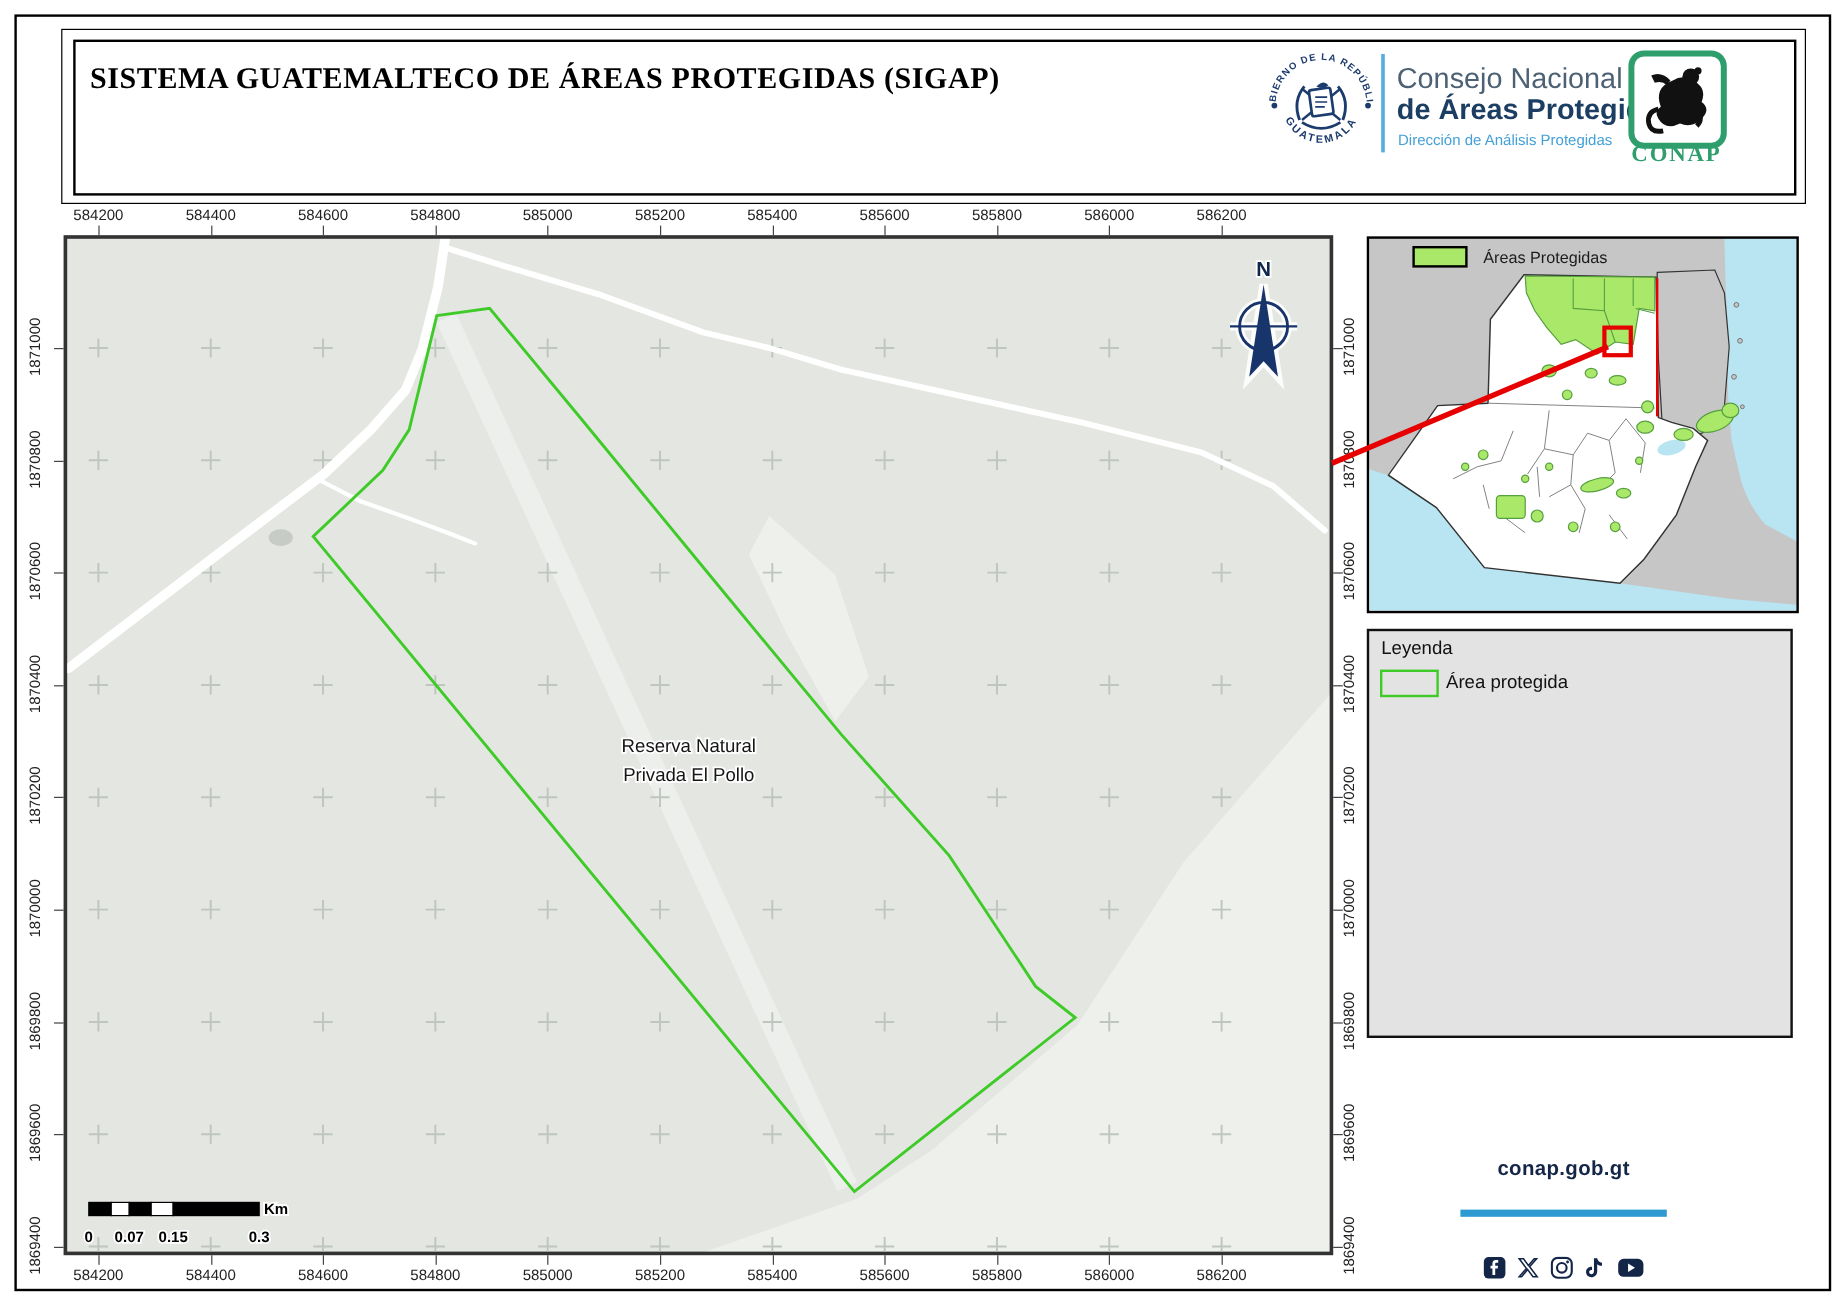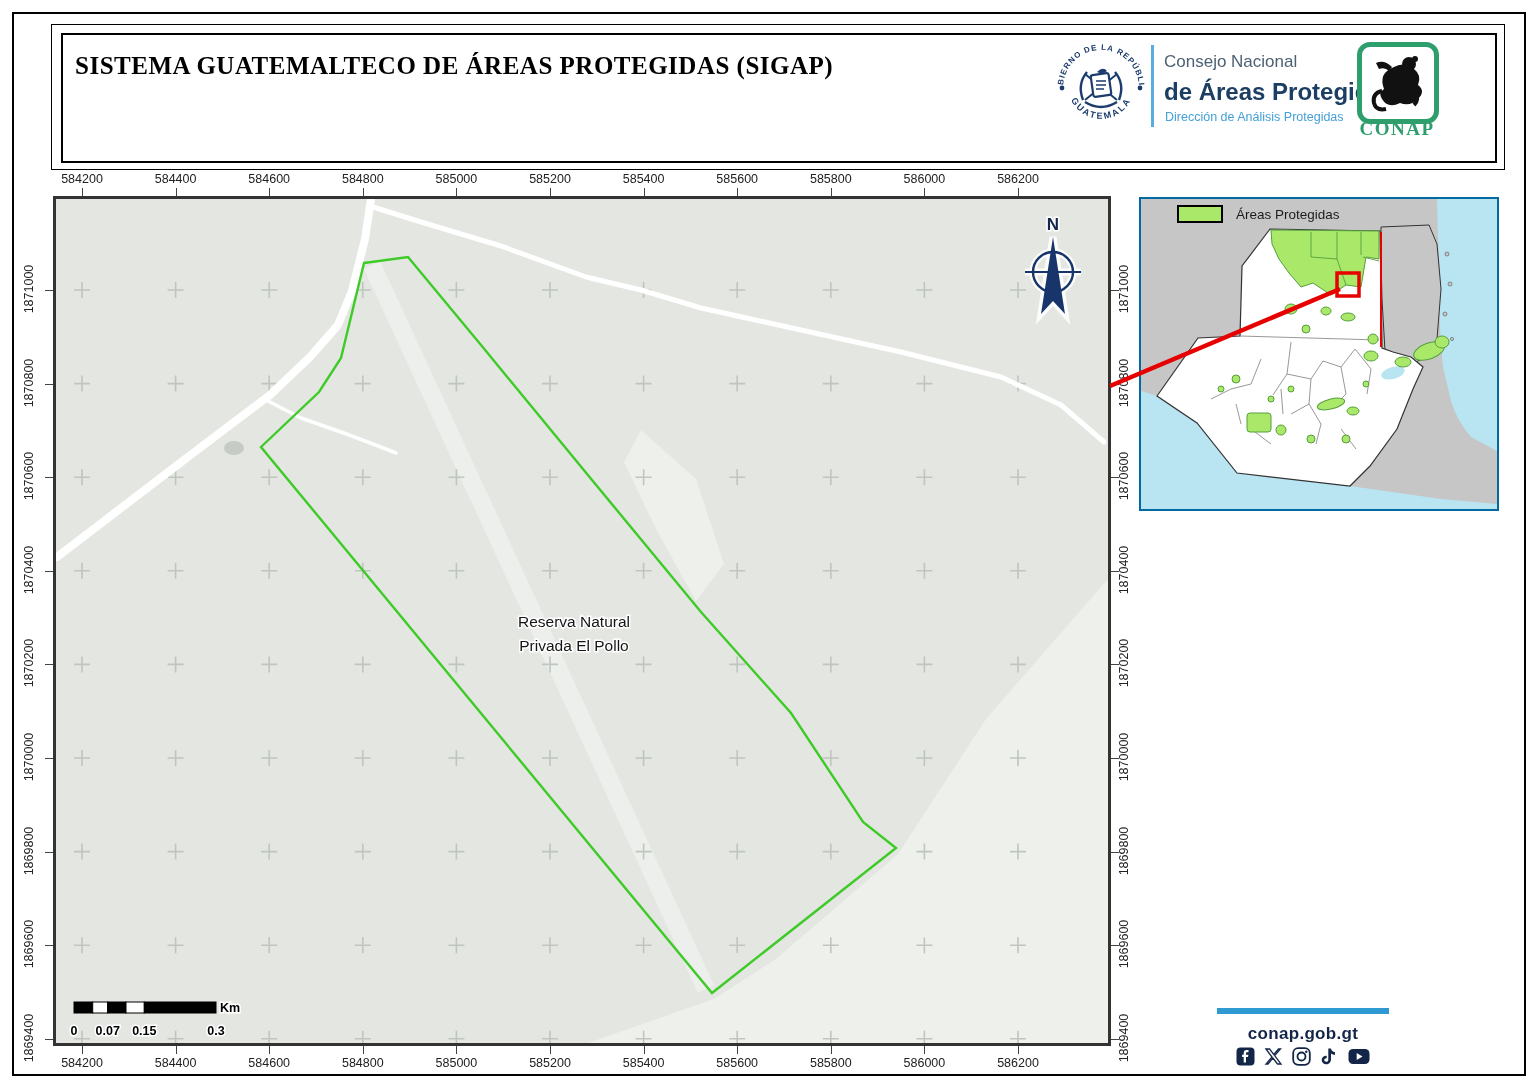--- a/index.html
+++ b/index.html
@@ -7,43 +7,43 @@
         font-family:"Liberation Sans", sans-serif;color:#111;}
   .abs{position:absolute;}
   .outer-border{left:12px;top:12px;width:1510px;height:1060px;border:2px solid #000;}
   
   .hdr-outer{left:51px;top:24px;width:1452px;height:144px;border:1px solid #000;background:#fff;}
   .hdr-inner{left:61px;top:33px;width:1432px;height:126px;border:2px solid #000;background:#fff;}
   .hdr-title{left:75px;top:52px;width:890px;font-family:"Liberation Serif",serif;
              font-weight:bold;font-size:25px;letter-spacing:.5px;color:#000;}
   .hdr-sub{left:75px;top:88px;width:890px;text-align:center;font-size:20px;color:#000;}
   .divider{left:1151px;top:45px;width:3px;height:82px;background:#58ace0;}
-  .cn1{left:1164px;top:52px;font-size:17px;color:#4c6173;}
+  .cn1{left:1164px;top:52px;font-size:24px;color:#4c6173;}
   .cn2{left:1164px;top:78px;font-size:24px;font-weight:bold;color:#1d3e63;}
   .cn3{left:1165px;top:110px;font-size:12.5px;color:#44a0d6;}
   .conap-box{left:1357px;top:42px;width:72px;height:72px;border:5px solid #2f9e6d;border-radius:13px;background:#fff;}
   .conap-word{left:1349px;top:118px;width:96px;text-align:center;font-family:"Liberation Serif",serif;
               font-weight:bold;font-size:19px;letter-spacing:1.5px;color:#2f9e6d;}
   
   .map-frame{left:53px;top:196px;width:1052px;height:844px;border:3px solid #333;background:#e3e6e1;overflow:hidden;}
   
   .tickv{width:1px;height:8px;background:#444;}
   .tickh{width:8px;height:1px;background:#444;}
   .axlab{font-size:12.5px;color:#222;width:70px;text-align:center;}
   .axlab-rot{transform:rotate(-90deg);}
   
-  .inset-panel{left:1139px;top:197px;width:356px;height:310px;border:2px solid #0369a1;background:#c6c6c6;overflow:hidden;}
+  .inset-panel{left:1139px;top:197px;width:356px;height:310px;border:2px solid #000000;background:#c6c6c6;overflow:hidden;}
   .legend-panel{left:1139px;top:524px;width:351px;height:337px;border:2px solid #111;background:#e3e3e3;}
   .legend-title{left:10px;top:6px;font-size:15.5px;color:#111;}
   .legend-swatch{left:9px;top:32px;width:45px;height:19px;border:2px solid #3ecb28;}
   .legend-item-label{left:64px;top:34px;font-size:15.5px;color:#111;}
   .info-box{left:1139px;top:922px;width:348px;height:80px;border:2px solid #333;background:#e3e3e3;
             padding:9px 0 0 10px;font-size:11.5px;line-height:18px;color:#2b2b2b;}
   .blue-bar{left:1217px;top:1008px;width:172px;height:6px;background:#2e9ad1;}
-  .site{left:1203px;top:1024px;width:200px;text-align:center;font-weight:bold;font-size:17px;color:#142647;letter-spacing:.3px;}
+  .site{left:1203px;top:964px;width:200px;text-align:center;font-weight:bold;font-size:17px;color:#142647;letter-spacing:.3px;}
   .social-row{left:1203px;top:1047px;width:200px;display:flex;justify-content:center;gap:9px;align-items:center;}
   .overlay-svg{left:0;top:0;width:1536px;height:1086px;pointer-events:none;z-index:40;}
   svg text.halo{paint-order:stroke;stroke:#fff;stroke-width:3px;}
 </style>
 </head>
 <body>
 
 <div class="page">
   <div class="abs outer-border"></div>
 
@@ -398,20 +398,25 @@
 
       <rect x="196" y="74" width="22" height="23" fill="none" stroke="#e60000" stroke-width="3.5"></rect>
 
       <g>
         <rect x="37" y="7" width="44" height="16" fill="#a9e868" stroke="#000" stroke-width="2"></rect>
         <text x="95" y="20" font-size="13.5" fill="#1c1c1c">Áreas Protegidas</text>
       </g>
     </svg>
   </div>
 
+  <div class="abs legend-panel">
+    <div class="abs legend-title">Leyenda</div>
+    <div class="abs legend-swatch"></div>
+    <div class="abs legend-item-label">Área protegida</div>
+  </div>
 
 
   <div class="abs blue-bar"></div>
   <div class="abs site">conap.gob.gt</div>
   <div class="abs social-row">
     <span>
       <svg width="19" height="19" viewBox="0 0 19 19">
           <rect x="0.5" y="0.5" width="18" height="18" rx="4" fill="#142647"></rect>
       <path d="M12.5,5.2 h-1.6 c-0.5,0 -0.9,0.4 -0.9,1 v1.6 h2.4 l-0.4,2.2 h-2 v5.5 h-2.3 v-5.5 h-1.6 v-2.2 h1.6 v-1.9 c0,-1.7 1,-2.8 2.7,-2.8 h2.1 z" fill="#fff"></path>
         </svg>

